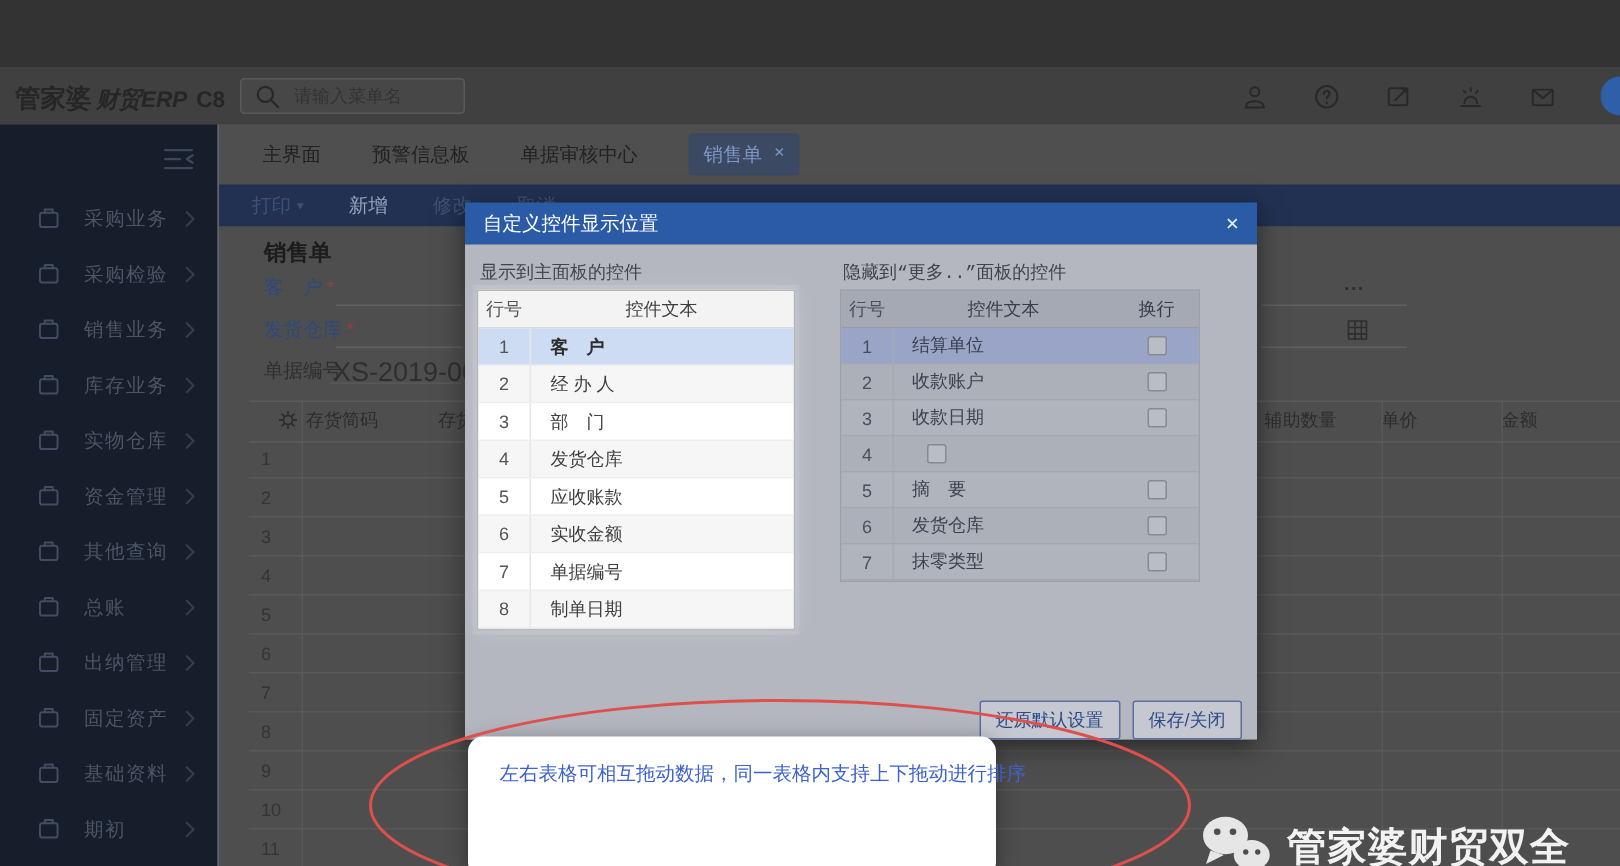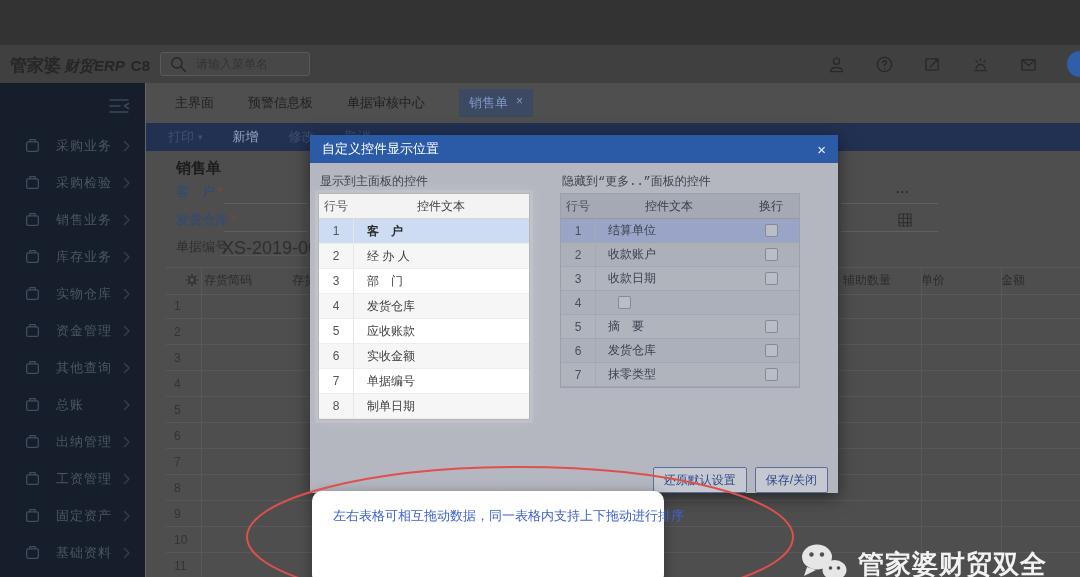--- a/index.html
+++ b/index.html
@@ -302,32 +302,20 @@
               <rect x="2.5" y="4.5" width="11" height="9" rx="1.5"></rect>
               <path d="M5.5 4.5 v-2 h5 v2"></path>
             </g>
           </svg>
           <span class="s-label">出纳管理</span>
           <svg class="s-chev" viewBox="0 0 8 12">
             <polyline class="ol" points="1.5,1.5 6,6 1.5,10.5"></polyline>
           </svg>
         </div>
 
-        <div class="side-item">
-          <svg class="s-icon" viewBox="0 0 16 16">
-            <g class="ol" stroke="#424d62" stroke-width="1.2">
-              <rect x="2.5" y="4.5" width="11" height="9" rx="1.5"></rect>
-              <path d="M5.5 4.5 v-2 h5 v2"></path>
-            </g>
-          </svg>
-          <span class="s-label">工资管理</span>
-          <svg class="s-chev" viewBox="0 0 8 12">
-            <polyline class="ol" points="1.5,1.5 6,6 1.5,10.5"></polyline>
-          </svg>
-        </div>
 
         <div class="side-item">
           <svg class="s-icon" viewBox="0 0 16 16">
             <g class="ol" stroke="#424d62" stroke-width="1.2">
               <rect x="2.5" y="4.5" width="11" height="9" rx="1.5"></rect>
               <path d="M5.5 4.5 v-2 h5 v2"></path>
             </g>
           </svg>
           <span class="s-label">固定资产</span>
           <svg class="s-chev" viewBox="0 0 8 12">

